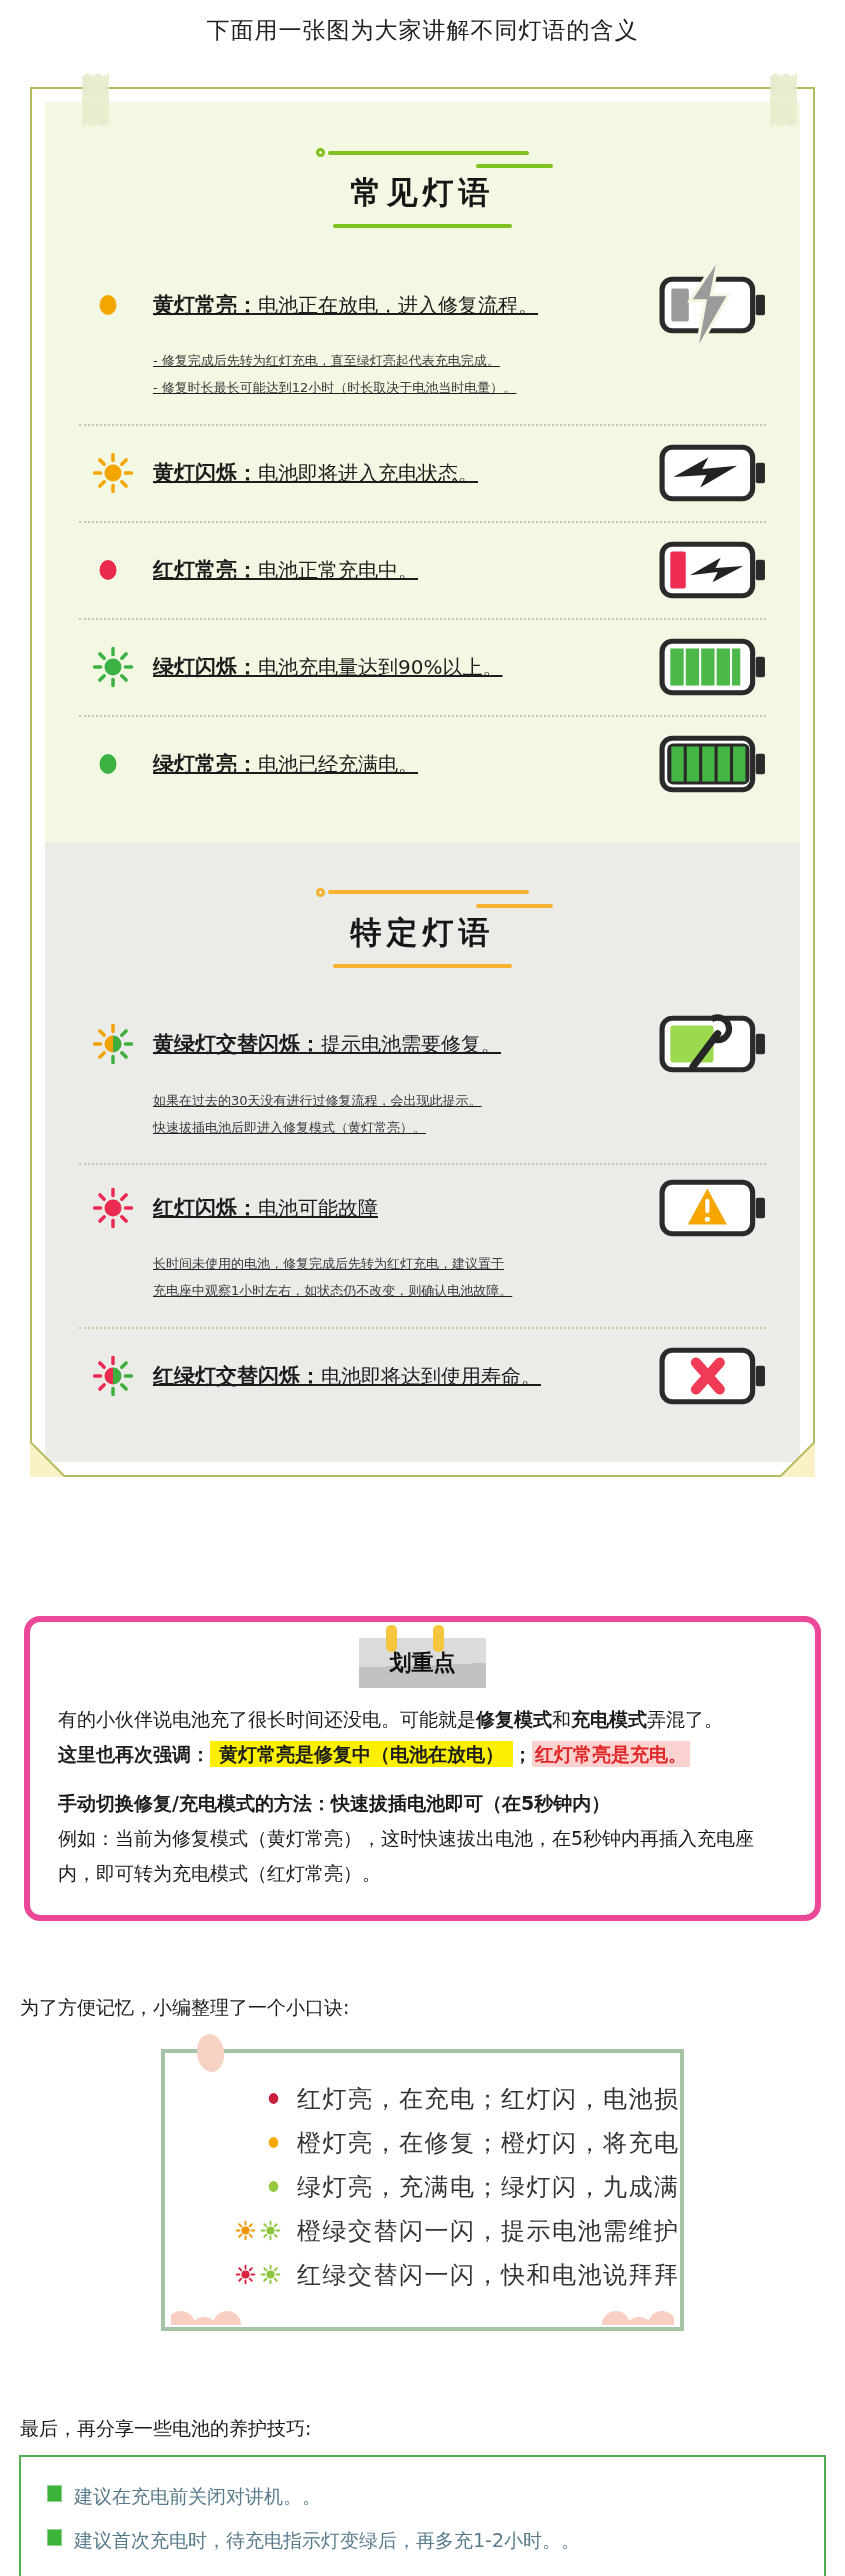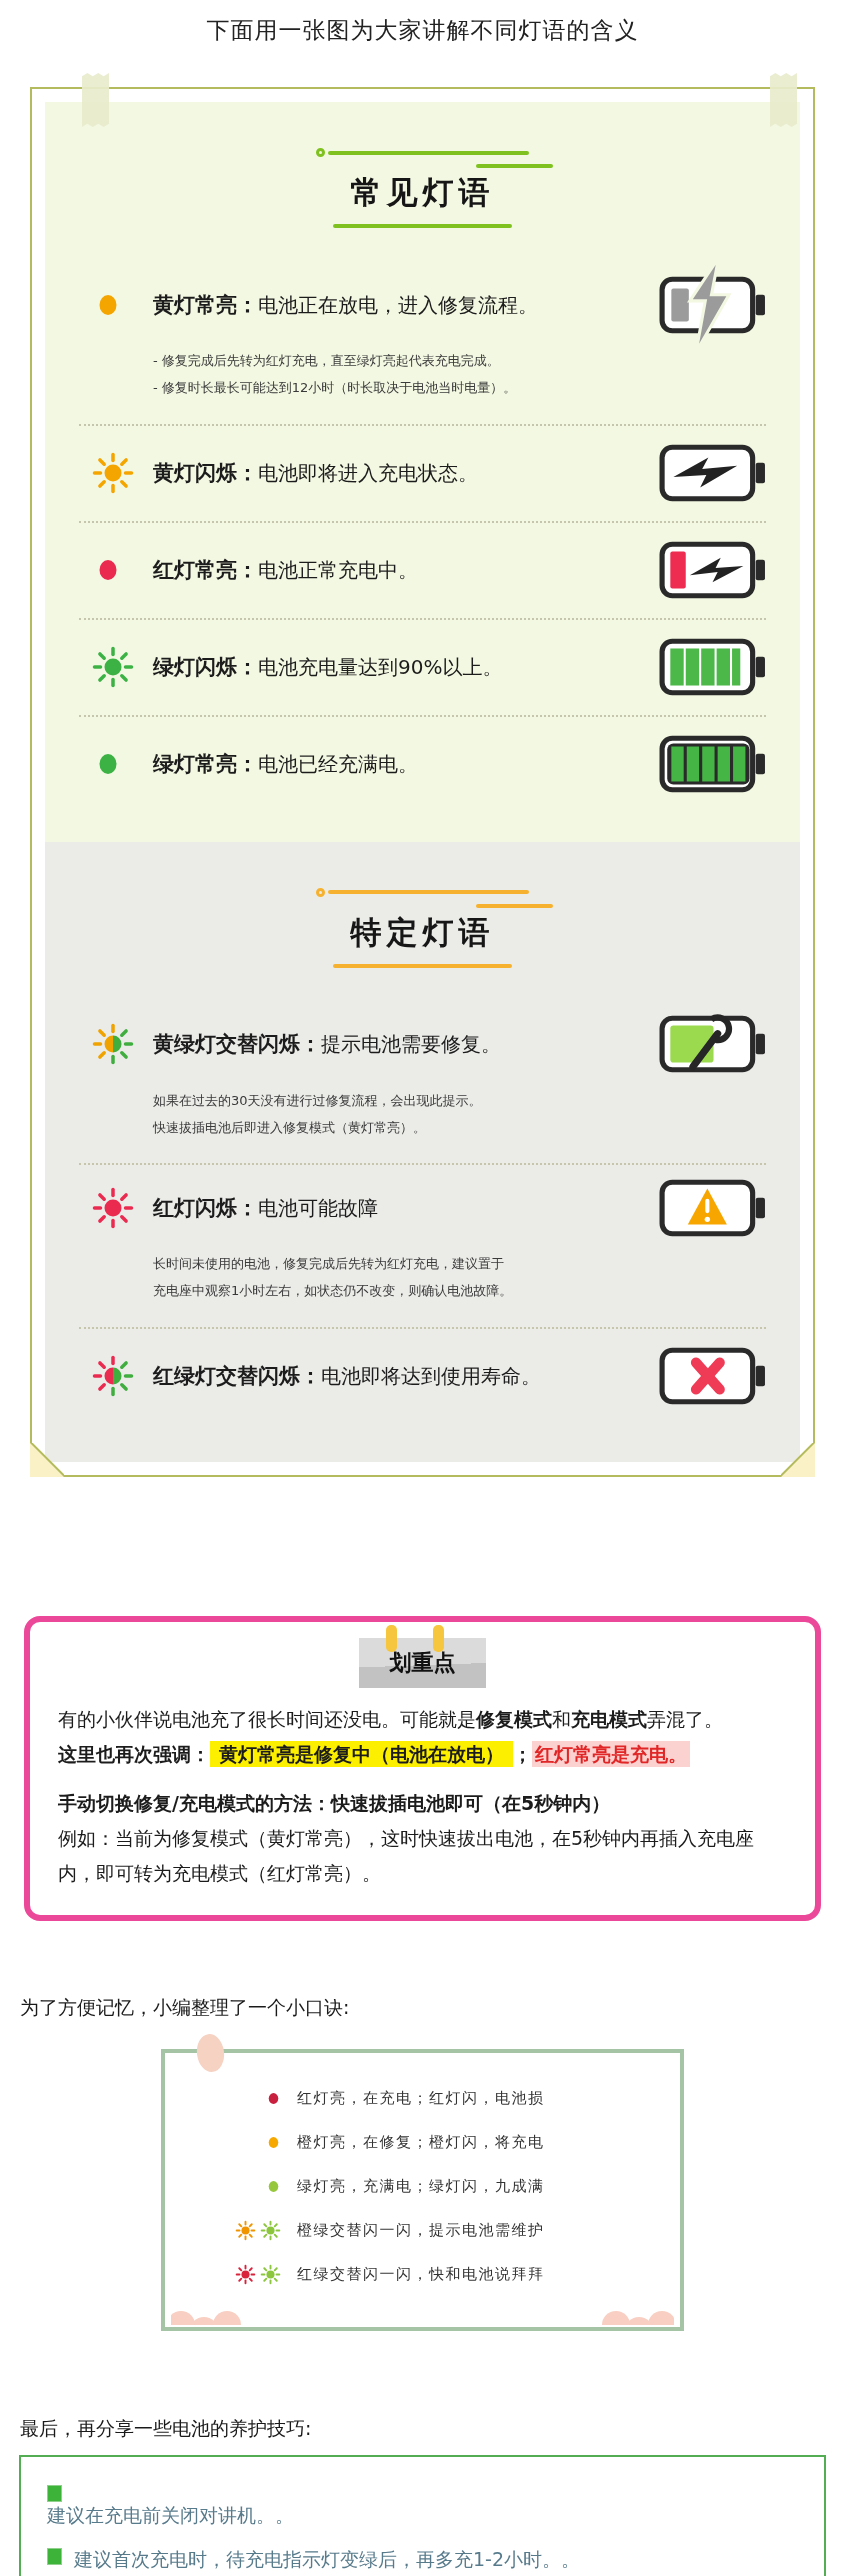--- a/index.html
+++ b/index.html
@@ -34,21 +34,21 @@
   .deco-row1{display:flex;align-items:center;}
   .deco-circle{width:9px;height:9px;border:3px solid var(--c);border-radius:50%;background:transparent;flex:none;}
   .deco-bar{flex:1;height:4px;background:var(--c);margin-left:3px;border-radius:2px;}
   .deco-row2{width:77px;height:4px;background:var(--c);border-radius:2px;margin:7px 0 4px auto;transform:translateX(24px);}
   .sec-title{margin:0;text-align:center;font-size:31px;font-weight:700;letter-spacing:5px;color:#161616;}
   .deco-underline{width:179px;height:4px;background:var(--c);margin:10px auto 0;border-radius:2px;}
   .head-green{--c:var(--green);}
   .head-orange{--c:var(--orange);}
 
   
-  .lrow{padding:0 34px 0 46px;position:relative;z-index:1;}
+  .lrow{padding:0 34px 0 46px;position:relative;z-index:1;text-decoration:underline;}
   .lrow-main{display:flex;align-items:center;min-height:95px;}
   .light-cell{width:62px;flex:none;display:flex;align-items:center;}
   .row-text{font-size:20px;white-space:nowrap;}
   .row-title{font-weight:700;font-size:21px;}
   .battery{margin-left:auto;flex:none;}
   .row-notes{padding:0 0 22px 62px;font-size:13px;color:#3a3a3a;line-height:2.1;}
   .dotted-sep{border-top:2px dotted #c6c6ad;margin:0 34px;position:relative;z-index:1;}
   .lrow-withnotes .lrow-main{min-height:85px;}
 
   
@@ -70,35 +70,35 @@
   .kp-p{margin:0;font-size:19px;line-height:35px;}
   .kp-bold{font-weight:700;}
   .hl-y{background:#fcf000;font-weight:700;padding:2px 9px;}
   .hl-p{background:#fbd2d0;color:#e02626;font-weight:700;padding:2px 3px;}
   .kp-method{font-weight:700;margin-top:14px;}
 
   
   .mn-intro{margin:74px 0 0 20px;font-size:19px;color:#1a1a1a;}
   .mn-box{width:523px;margin:28px auto 0;border:4px solid #a5c3a5;background:#fff;position:relative;padding:24px 0 30px;}
   .mn-sticker{position:absolute;top:-19px;left:32px;width:27px;height:38px;border-radius:50%;background:#f6d2c3;transform:rotate(-7deg);}
-  .mn-line{display:flex;align-items:center;height:44px;padding-left:50px;font-size:15px;color:#333;letter-spacing:1.5px;white-space:nowrap;}
+  .mn-line{display:flex;align-items:center;height:44px;padding-left:50px;font-size:24px;color:#333;letter-spacing:1.5px;white-space:nowrap;}
   .mn-icons{width:66px;flex:none;display:flex;justify-content:flex-end;align-items:center;gap:4px;margin-right:16px;}
   .cloud{position:absolute;bottom:2px;width:74px;height:20px;overflow:hidden;}
   .cloud-l{left:6px;}
   .cloud-r{right:6px;}
   .cloud::before{content:'';position:absolute;bottom:-14px;width:28px;height:28px;border-radius:50%;background:#f8cfc2;
                  box-shadow:23px 6px 0 #f8cfc2,46px 0 0 #f8cfc2;}
   .cloud-l::before{left:-4px;}
   .cloud-r::before{left:2px;}
 
   
   .tips-intro{margin:85px 0 0 20px;font-size:19px;color:#1a1a1a;}
   .tips-box{margin:13px 19px 40px;border:2px solid #53ae53;background:#fff;position:relative;padding:20px 26px 24px;}
   .tip-item{display:flex;align-items:flex-start;margin:17px 0 0;font-size:19px;color:#587b8c;line-height:1.45;}
-  .tip-item:first-child{margin-top:6px;flex-direction:column;}
+  .tip-item:first-child{margin-top:6px;}
   .tip-bullet{width:15px;height:17px;background:#3db33a;border:1px solid #8fd08d;flex:none;margin:2px 12px 0 0;}
 
   svg{display:block;}
 </style>
 </head>
 <body>
 
 <div class="page">
 
   <div class="main-title">下面用一张图为大家讲解不同灯语的含义</div>

